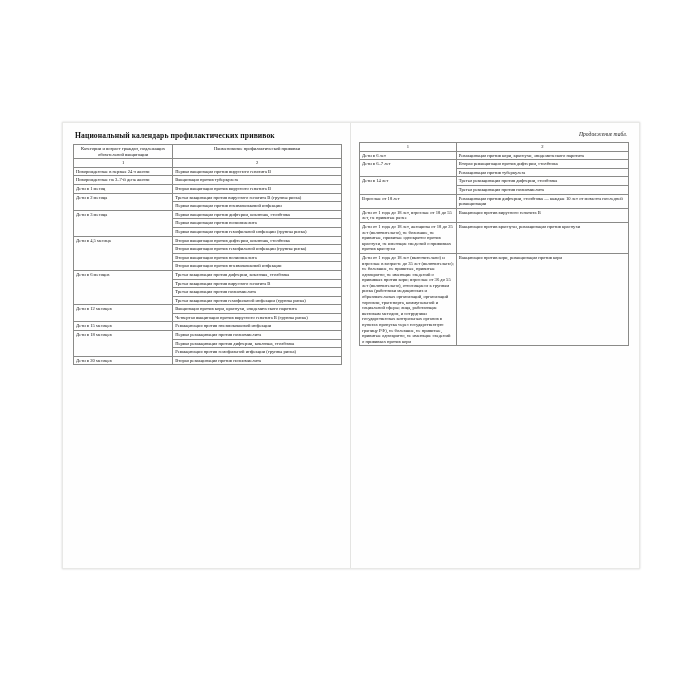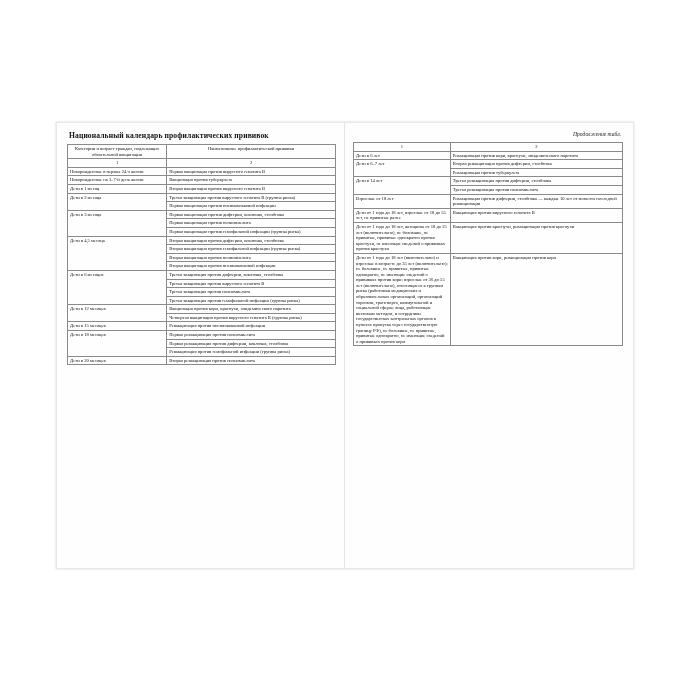--- a/index.html
+++ b/index.html
@@ -12,21 +12,21 @@
   }
   .page {
     position: relative;
     width: 700px;
     height: 700px;
     background: #ffffff;
     overflow: hidden;
   }
   .spread {
     position: absolute;
-    left: 56px;
+    left: 62px;
     top: 122px;
     width: 576px;
     height: 445px;
     background: #8b5cf6;
     box-shadow: 0 0 2px rgba(0,0,0,0.18);
     border: 1px solid #e8e8e6;
     display: flex;
   }
   .page-left, .page-right {
     position: relative;

